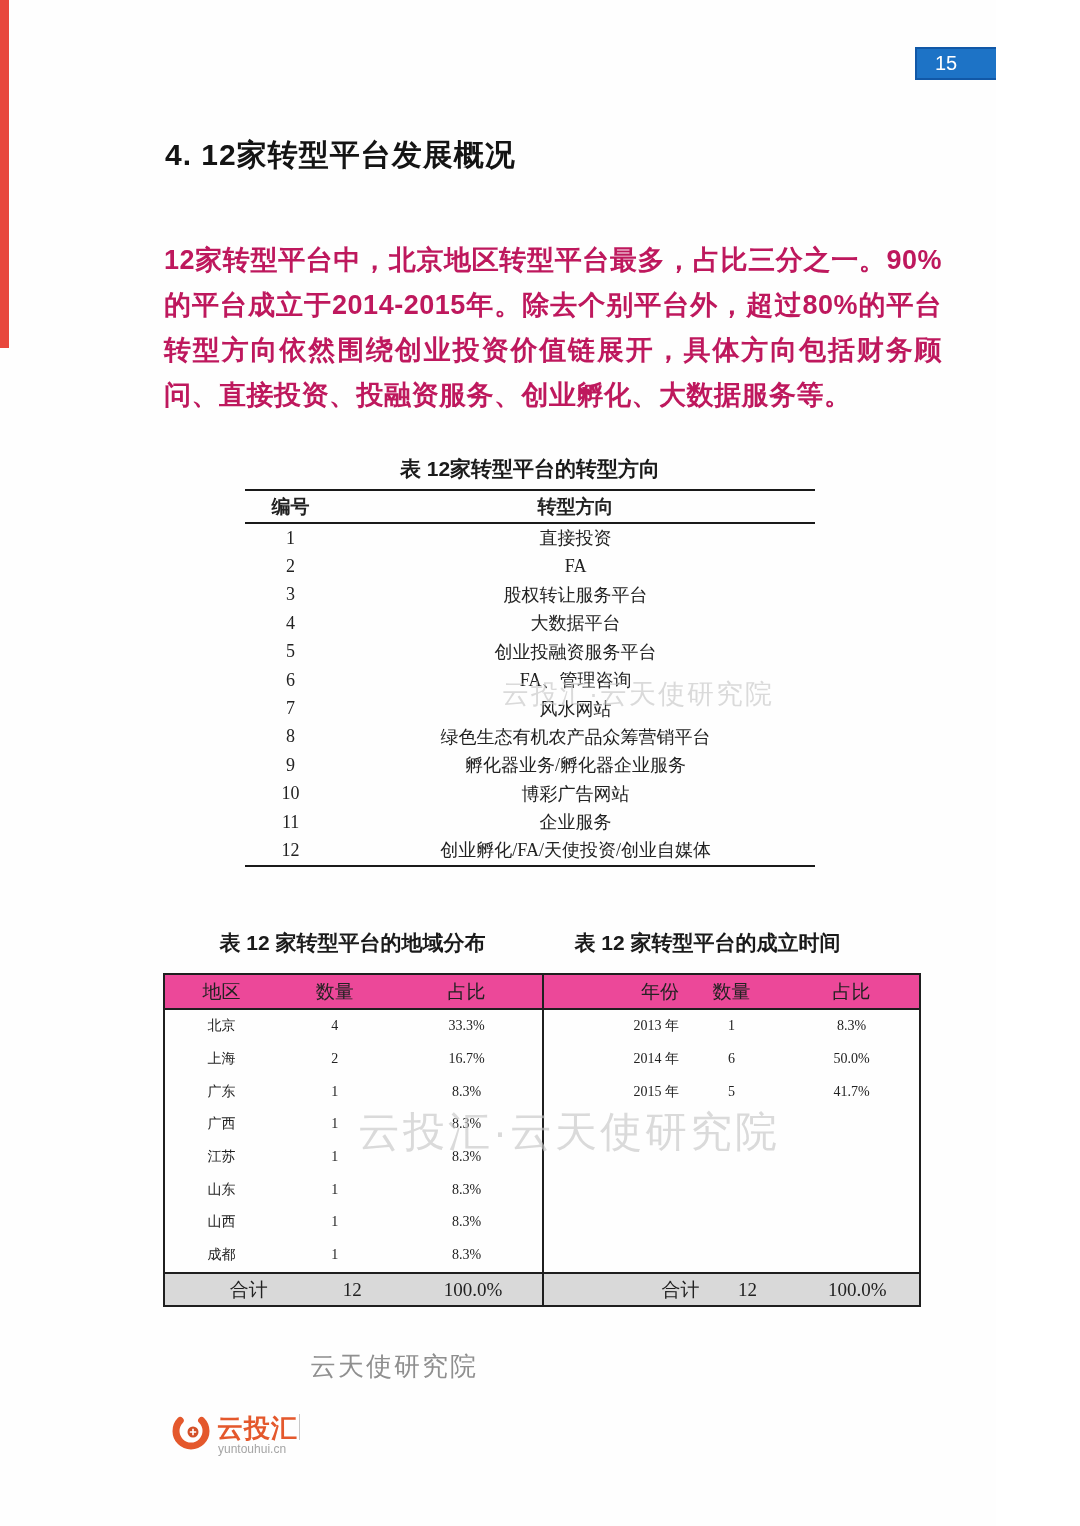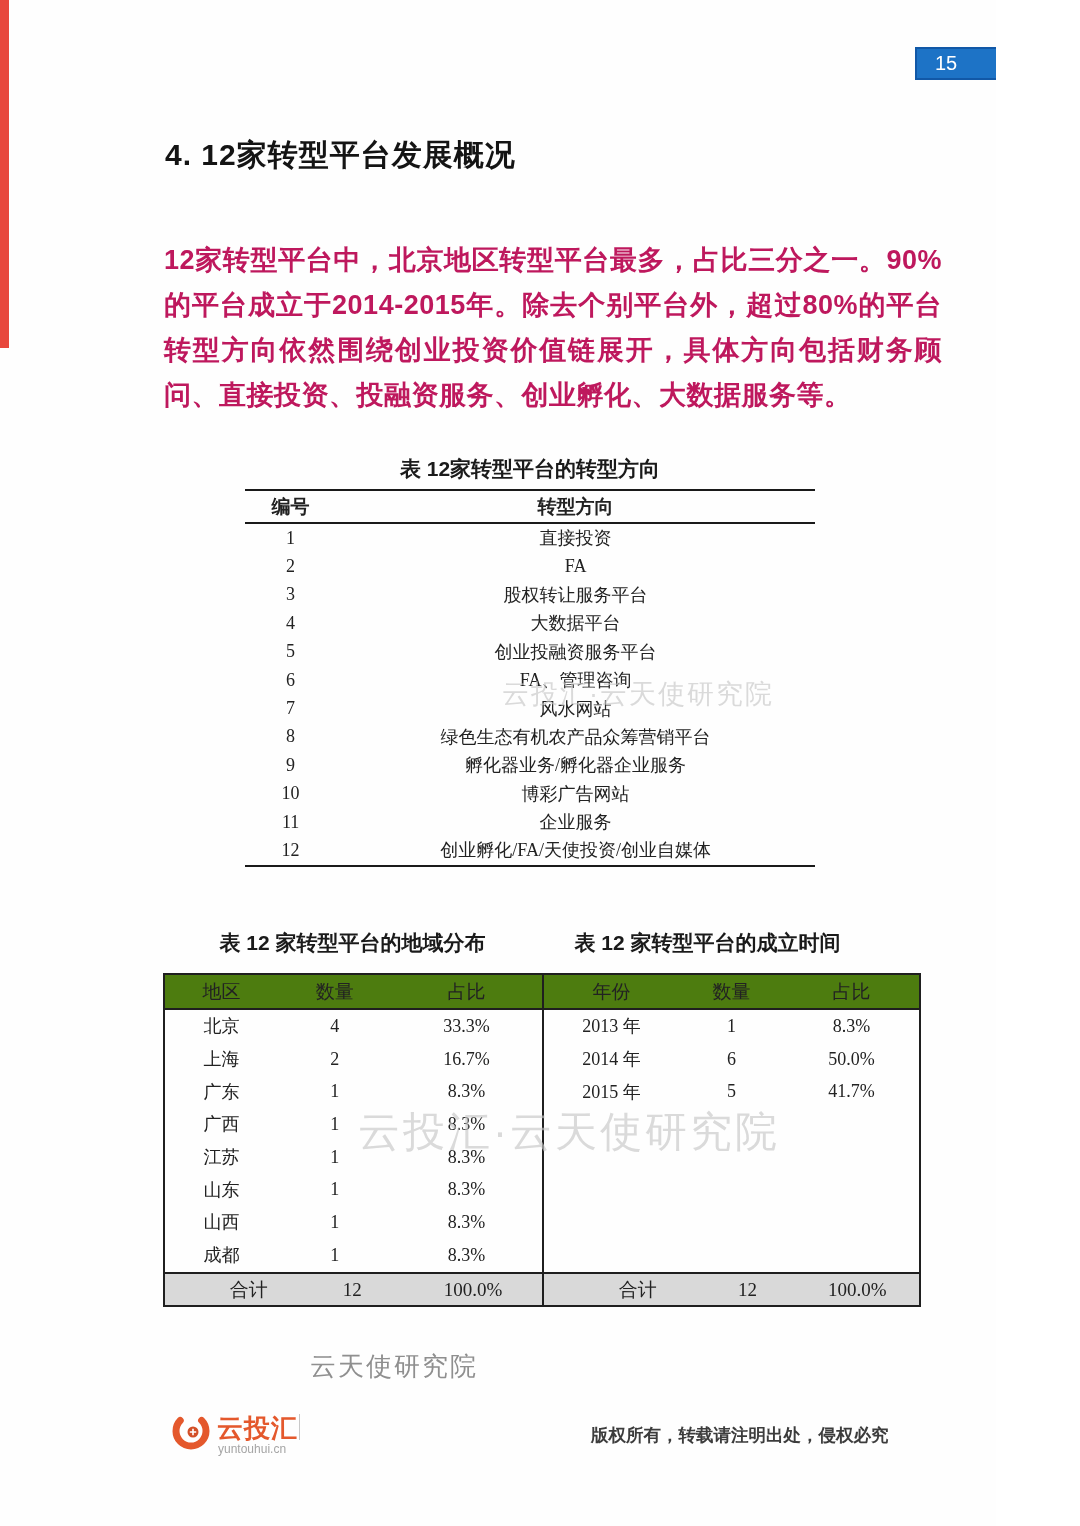--- a/index.html
+++ b/index.html
@@ -49,32 +49,32 @@
   .t3-title { left:520px; width:375px; }
   .twin {
     position:absolute; left:163px; top:973px; width:754px; height:330px;
     display:flex; border:2px solid #1f1f1f;
     font-family:"Liberation Serif","DejaVu Serif",serif; color:#222222;
   }
   .twin .half { display:flex; flex-direction:column; }
   .half-left  { width:377px; border-right:2px solid #1f1f1f; }
   .half-right { flex:1; }
   .t-head {
-    display:flex; height:33px; align-items:center; background:#4d7c0f;
+    display:flex; height:33px; align-items:center; background:#ec4899;
     border-bottom:2px solid #1f1f1f; font-size:19px;
   }
-  .t-row { display:flex; height:32.7px; align-items:center; font-size:18px; }
+  .t-row { display:flex; height:32.7px; align-items:center; font-size:14px; }
   .t-total {
     display:flex; height:31px; align-items:center; background:#d9d9d9;
     border-top:2px solid #1f1f1f; margin-top:auto; font-size:19px;padding-left:32px;
   }
   .cL1 { width:30%; text-align:center; }
   .cL2 { width:30%; text-align:center; }
   .cL3 { width:40%; text-align:center; }
-  .cR1 { width:36%; text-align:center; }
+  .cR1 { width:36%; text-align:right; }
   .cR2 { width:28%; text-align:center; }
   .cR3 { width:36%; text-align:center; }
   
   .wm { position:absolute; color:#c7c7c7; opacity:0.65; white-space:nowrap;
         pointer-events:none; font-weight:400; }
   .wm1 { left:502px; top:676px; font-size:27px; letter-spacing:2px; }
   .wm2 { left:358px; top:1104px; font-size:42px; letter-spacing:3px; }
   
   .logo-icon { position:absolute; left:168px; top:1407px; }
   .brand {
@@ -263,15 +263,14 @@
     <svg width="46" height="46" viewBox="0 0 46 46">
       <circle cx="23" cy="24" r="15" fill="none" stroke="#e4582c" stroke-width="7" stroke-dasharray="70 25" stroke-linecap="round" transform="rotate(-45 23 24)"></circle>
       <circle cx="25" cy="25" r="5.5" fill="#d34f27"></circle>
       <path d="M25 21.8 L25 28.2 M21.8 25 L28.2 25" stroke="#ffffff" stroke-width="1.6"></path>
     </svg>
   </div>
   <div class="brand">云投汇</div>
   <div class="brand-divider"></div>
   <div class="brand-suffix">云天使研究院</div>
   <div class="brand-url">yuntouhui.cn</div>
-  <div class="copyright">版权所有，转载请注明出处，侵权必究</div>
 
 </div>
 
 </body></html>

